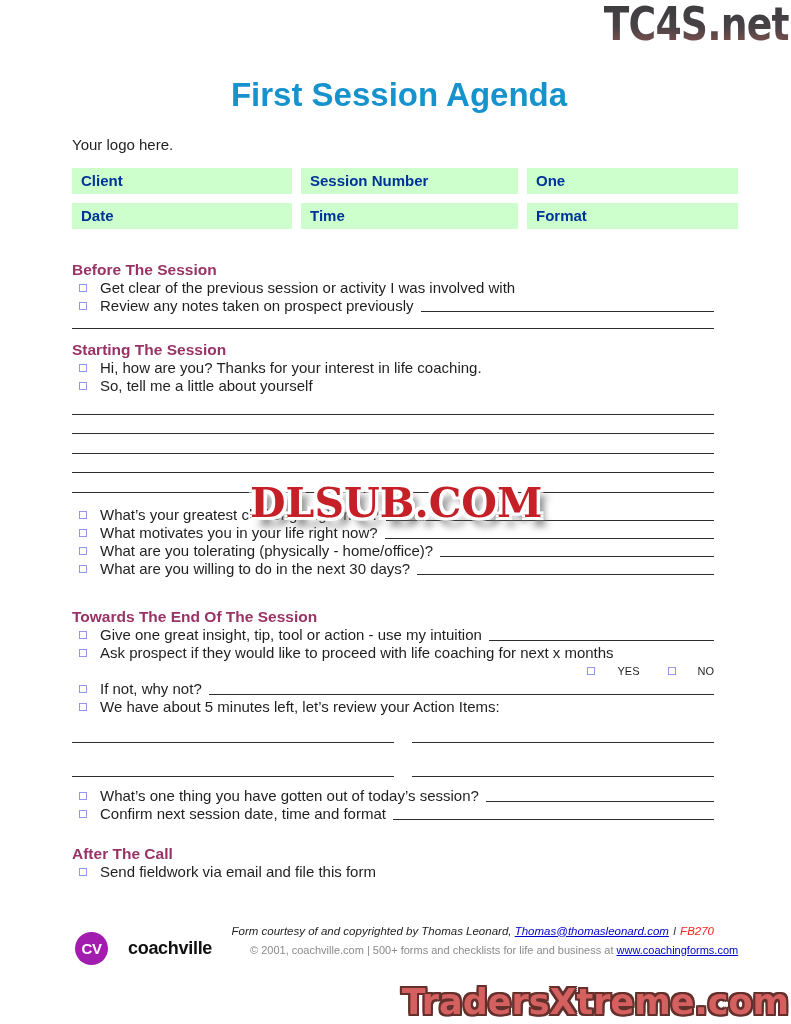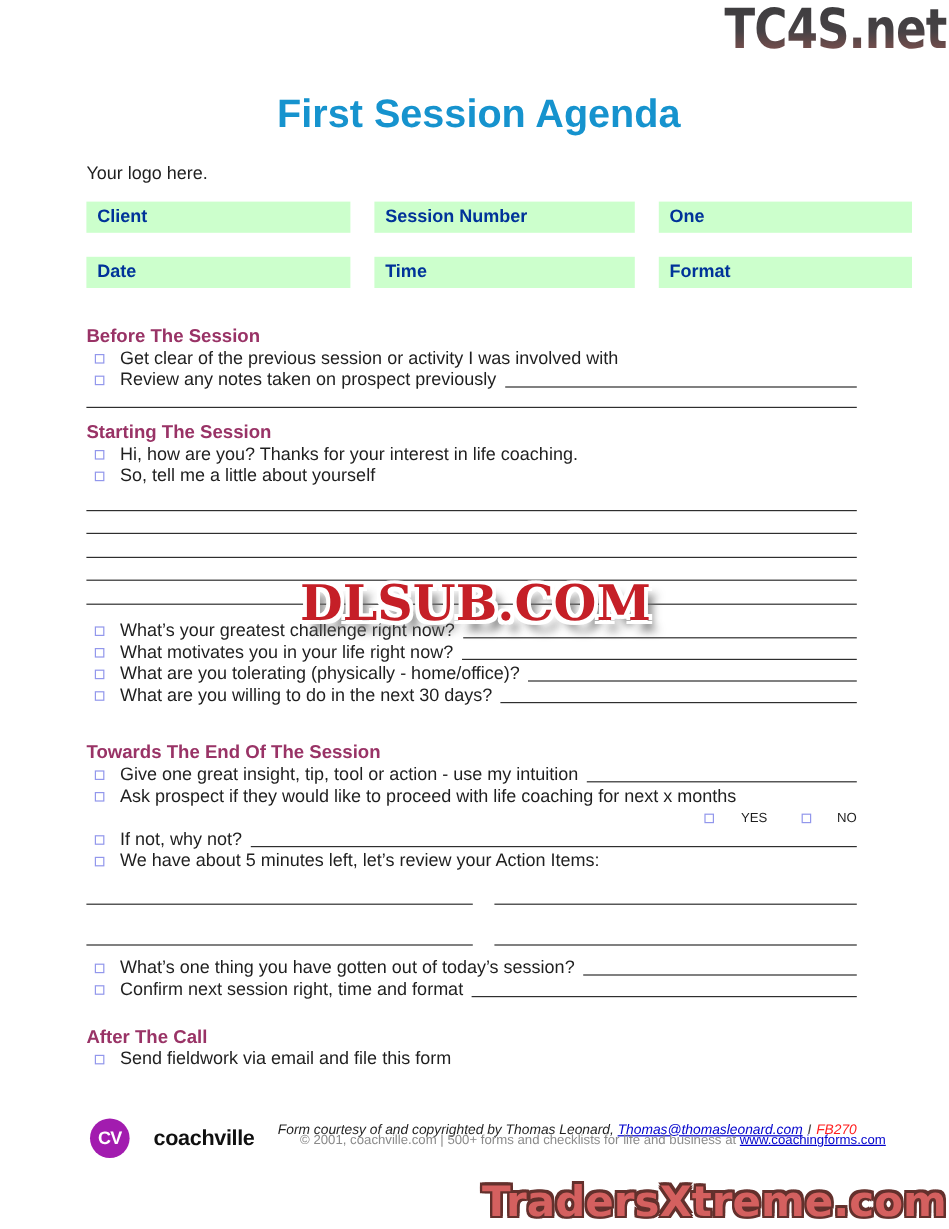--- a/index.html
+++ b/index.html
@@ -38,21 +38,21 @@
   }
 
   .doc-title {
     margin-top:76px; text-align:center;
     font-size:33px; font-weight:bold; color:#1693ce; letter-spacing:0px;
   }
   .logo-placeholder { margin-top:22px; font-size:15px; color:#1f1f1f; }
 
   .info-table {
     margin-top:15px; display:grid; grid-template-columns:220px 217px 211px;
-    grid-gap:3px; gap:20px;
+    grid-gap:3px; gap:9px;
   }
   .info-cell {
     background:#ccffcc; color:#003399; font-weight:bold; font-size:15px;
     padding:3px 0 4px 9px; height:19px; line-height:19px;
   }
 
   .sec-heading { color:#993366; font-weight:bold; font-size:15.5px; line-height:18px; }
   .h-before { margin-top:32px; }
   .h-starting { margin-top:12px; }
   .h-towards { margin-top:30px; }
@@ -205,21 +205,21 @@
     <div class="action-cell-r2"></div>
     <div class="action-cell-r2"></div>
   </div>
   <div class="item">
     <span class="cb"></span>
     <span class="itxt">What’s one thing you have gotten out of today’s session?</span>
     <span class="fill"></span>
   </div>
   <div class="item">
     <span class="cb"></span>
-    <span class="itxt">Confirm next session right, time and format</span>
+    <span class="itxt">Confirm next session date, time and format</span>
     <span class="fill"></span>
   </div>
 
   <div class="sec-heading h-after">After The Call</div>
   <div class="item">
     <span class="cb"></span>
     <span class="itxt">Send fieldwork via email and file this form</span>
   </div>
 
   <div class="credit">

